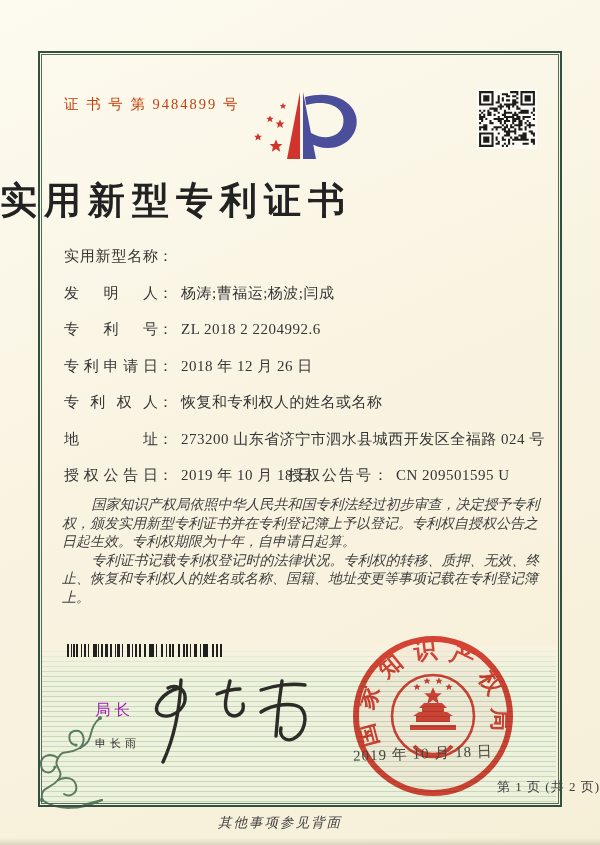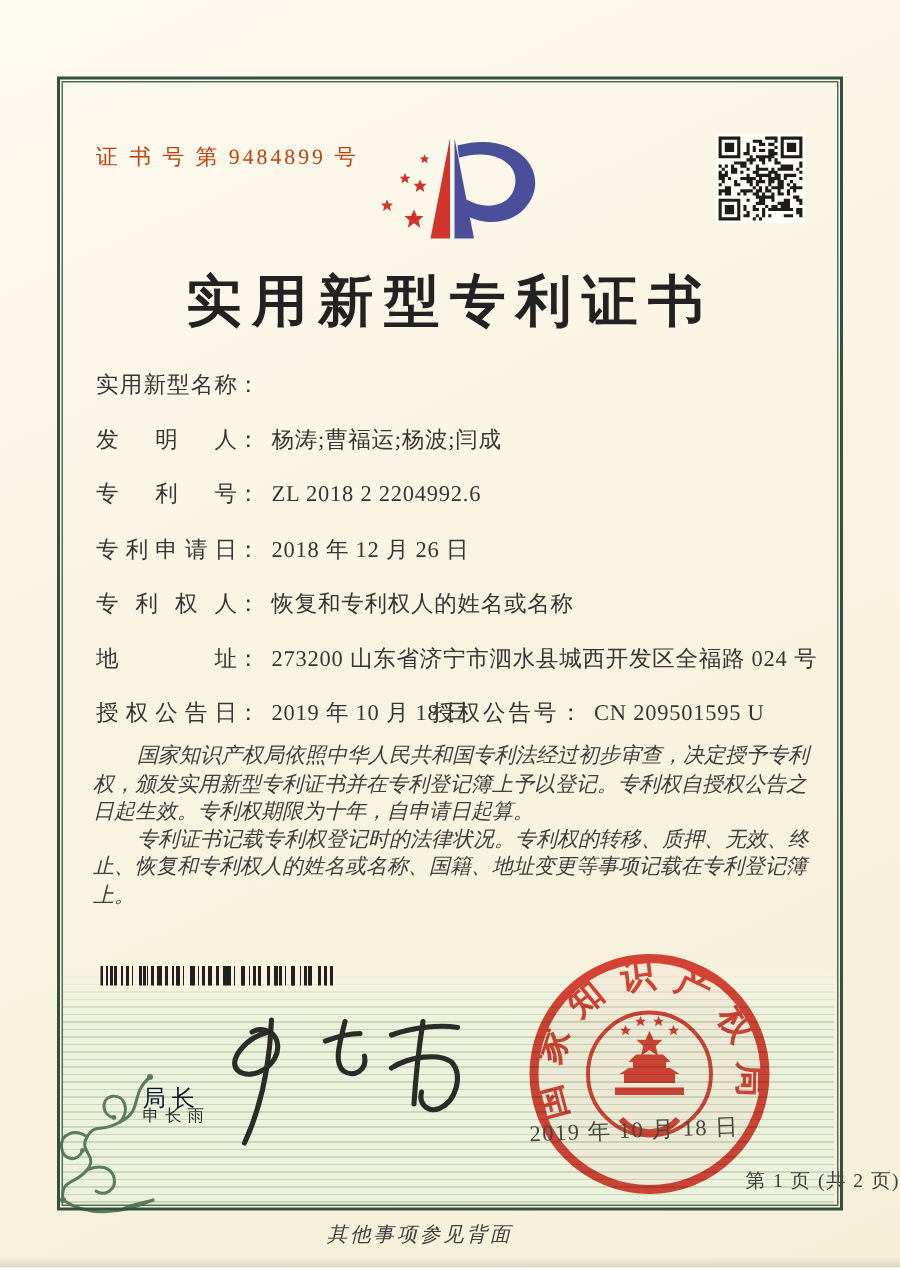--- a/index.html
+++ b/index.html
@@ -15,38 +15,38 @@
   .frame-inner{position:absolute;inset:1px;border:1px solid #4f6d58;}
   
   .wave-band{position:absolute;left:42px;top:646px;width:514px;height:158px;z-index:1;
     background-color:#edf2de;
     background-image:
       linear-gradient(180deg,#f8f3e0 0px,rgba(248,243,224,0) 34px),
       repeating-linear-gradient(180deg,rgba(142,172,116,0.38) 0 1px,rgba(0,0,0,0) 1px 5px);}
   .cert-no{position:absolute;left:64px;top:95px;font-size:14.5px;color:#c2410c;letter-spacing:2px;z-index:2;}
   .logo{position:absolute;left:243px;top:82px;z-index:2;}
   .qr{position:absolute;left:477px;top:89px;z-index:2;}
-  .title{position:absolute;left:0;top:176px;width:600px;text-align:center;
+  .title{position:absolute;left:0;top:176px;width:600px;text-align:left;
     font-size:37px;font-weight:700;color:#222;letter-spacing:7px;z-index:2;}
   .fields{position:absolute;left:64px;top:247px;width:486px;z-index:2;}
   .row{height:36.5px;display:flex;align-items:baseline;position:relative;
     font-size:15px;color:#353535;}
   .row .label{display:inline-block;width:94px;text-align:justify;text-align-last:justify;}
   .row .colon{margin-right:8px;}
   .row .value{letter-spacing:0.5px;white-space:nowrap;}
   .pair2{position:absolute;left:224px;top:0;display:flex;align-items:baseline;}
   .pair2 .label2{margin-right:0;letter-spacing:2px;}
   .paras{position:absolute;left:62px;top:496px;width:480px;z-index:2;
     font-size:14px;line-height:18.6px;color:#3e3e3e;font-style:italic;}
   .paras p{margin:0;text-indent:2.1em;}
   .barcode{position:absolute;left:67px;top:644px;width:156px;height:13px;z-index:2;
     background-image:
       repeating-linear-gradient(90deg,#20201e 0 2px,rgba(0,0,0,0) 2px 4px,#20201e 4px 5px,rgba(0,0,0,0) 5px 9px,#20201e 9px 11px,rgba(0,0,0,0) 11px 14px,#20201e 14px 15px,rgba(0,0,0,0) 15px 17px),
       repeating-linear-gradient(90deg,rgba(0,0,0,0) 0 6px,#20201e 6px 8px,rgba(0,0,0,0) 8px 11px);}
-  .director-label{position:absolute;left:95px;top:700px;font-size:15.5px;color:#0f172a;letter-spacing:4px;z-index:2;margin-top:22px;}
+  .director-label{position:absolute;left:95px;top:700px;font-size:15.5px;color:#a21caf;letter-spacing:4px;z-index:2;}
   .director-name{position:absolute;left:95px;top:736px;font-size:11px;color:#2f2f2f;letter-spacing:4px;z-index:2;}
   .signature{position:absolute;left:135px;top:676px;z-index:2;}
   .ornament{position:absolute;left:20px;top:714px;z-index:2;}
   .seal{position:absolute;left:350px;top:633px;z-index:4;mix-blend-mode:multiply;opacity:0.94;}
   .seal-date{position:absolute;left:353px;top:744px;width:160px;z-index:5;
     font-size:15px;color:#46463e;letter-spacing:1px;transform:rotate(-2deg);}
   .page-info{position:absolute;left:0;top:778px;width:600px;text-align:right;
     font-size:13px;color:#3c3c3c;z-index:2;letter-spacing:1px;}
   .footer-note{position:absolute;left:0;top:814px;width:560px;text-align:center;
     font-size:13.5px;color:#3f3f3f;font-style:italic;z-index:2;letter-spacing:2px;}

